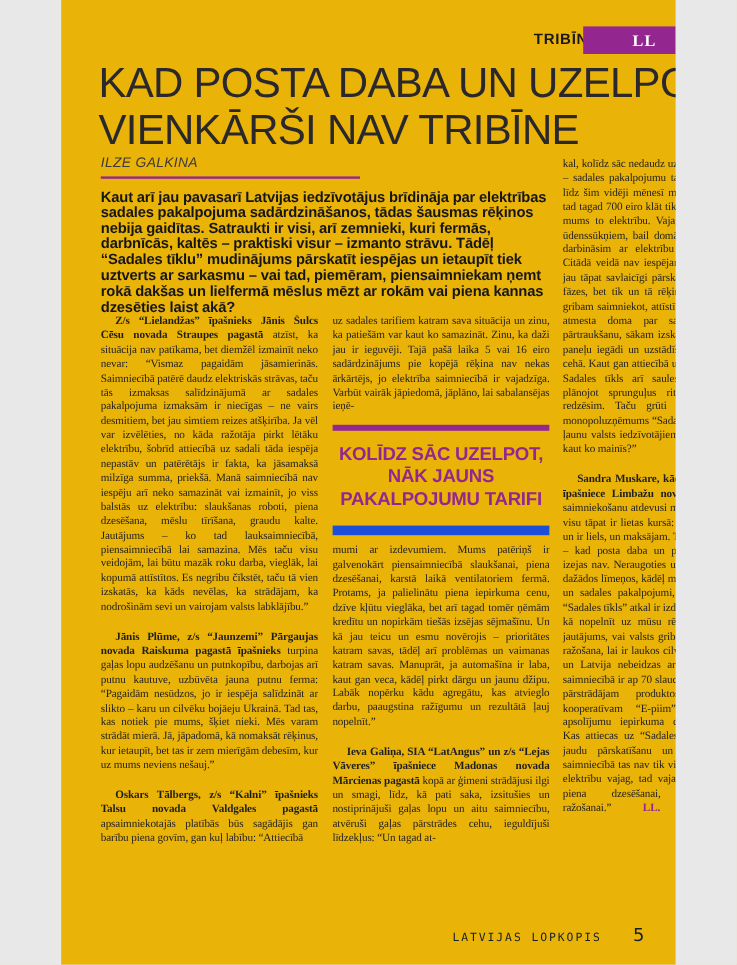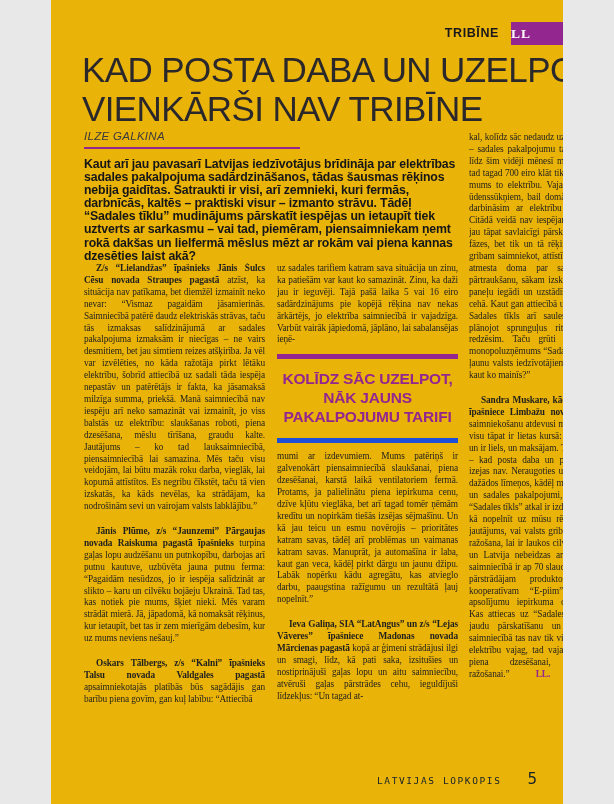--- a/index.html
+++ b/index.html
@@ -9,21 +9,21 @@
     font-family:"Liberation Serif", serif; color:#1f1f1f;
   }
   
   .masthead-section {
     position:absolute; top:26px; right:64px;
     font-family:"Liberation Sans", sans-serif;
     font-size:12.5px; font-weight:600; letter-spacing:0.6px; color:#1b181c;
   }
   .masthead-badge {
     position:absolute; top:22px; right:0; width:52px; height:23px;
-    background:#93278f; color:#ffffff; text-align:left;
+    background:#93278f; color:#ffffff; text-align:center;padding-left:25px;
   }
   .masthead-badge span {
     font-family:"Liberation Serif", serif; font-weight:bold;
     font-size:13.5px; line-height:23px; letter-spacing:1px;
   }
   
   .headline {
     position:absolute; left:31px; top:50px; width:560px;
     font-family:"Liberation Sans", sans-serif; font-weight:300;
     font-size:35px; line-height:39px; letter-spacing:-0.6px; color:#2b282c;
@@ -50,21 +50,21 @@
   .col-1 { left:33px;  top:263px; width:181px; height:528px; overflow:hidden; }
   .col-2 { left:226px; top:263px; width:181px; height:528px; overflow:hidden; }
   .col-3 { left:418px; top:132px; width:179px; height:641px; overflow:hidden; }
   .body-p { margin:0; }
   .body-p + .body-p { margin-top:13px; }
   .body-p.indent { text-indent:12px; }
   .lead-in { font-weight:bold; }
   .end-mark { color:#93278f; font-weight:bold;padding-left:24px; }
   
   .pull-quote {
-    margin:8px 0; border-top:5px solid #93278f; border-bottom:5px solid #1d4ed8;
+    margin:8px 0; border-top:5px solid #93278f; border-bottom:8px solid #1d4ed8;
     padding:10px 0 12px; text-align:center;
   }
   .pull-quote-line {
     font-family:"Liberation Sans", sans-serif; font-weight:bold;
     font-size:15.5px; line-height:19px; letter-spacing:-0.2px; color:#93278f;
   }
   
   .footer {
     position:absolute; right:26px; top:770px;
     display:flex; align-items:baseline; gap:26px;

